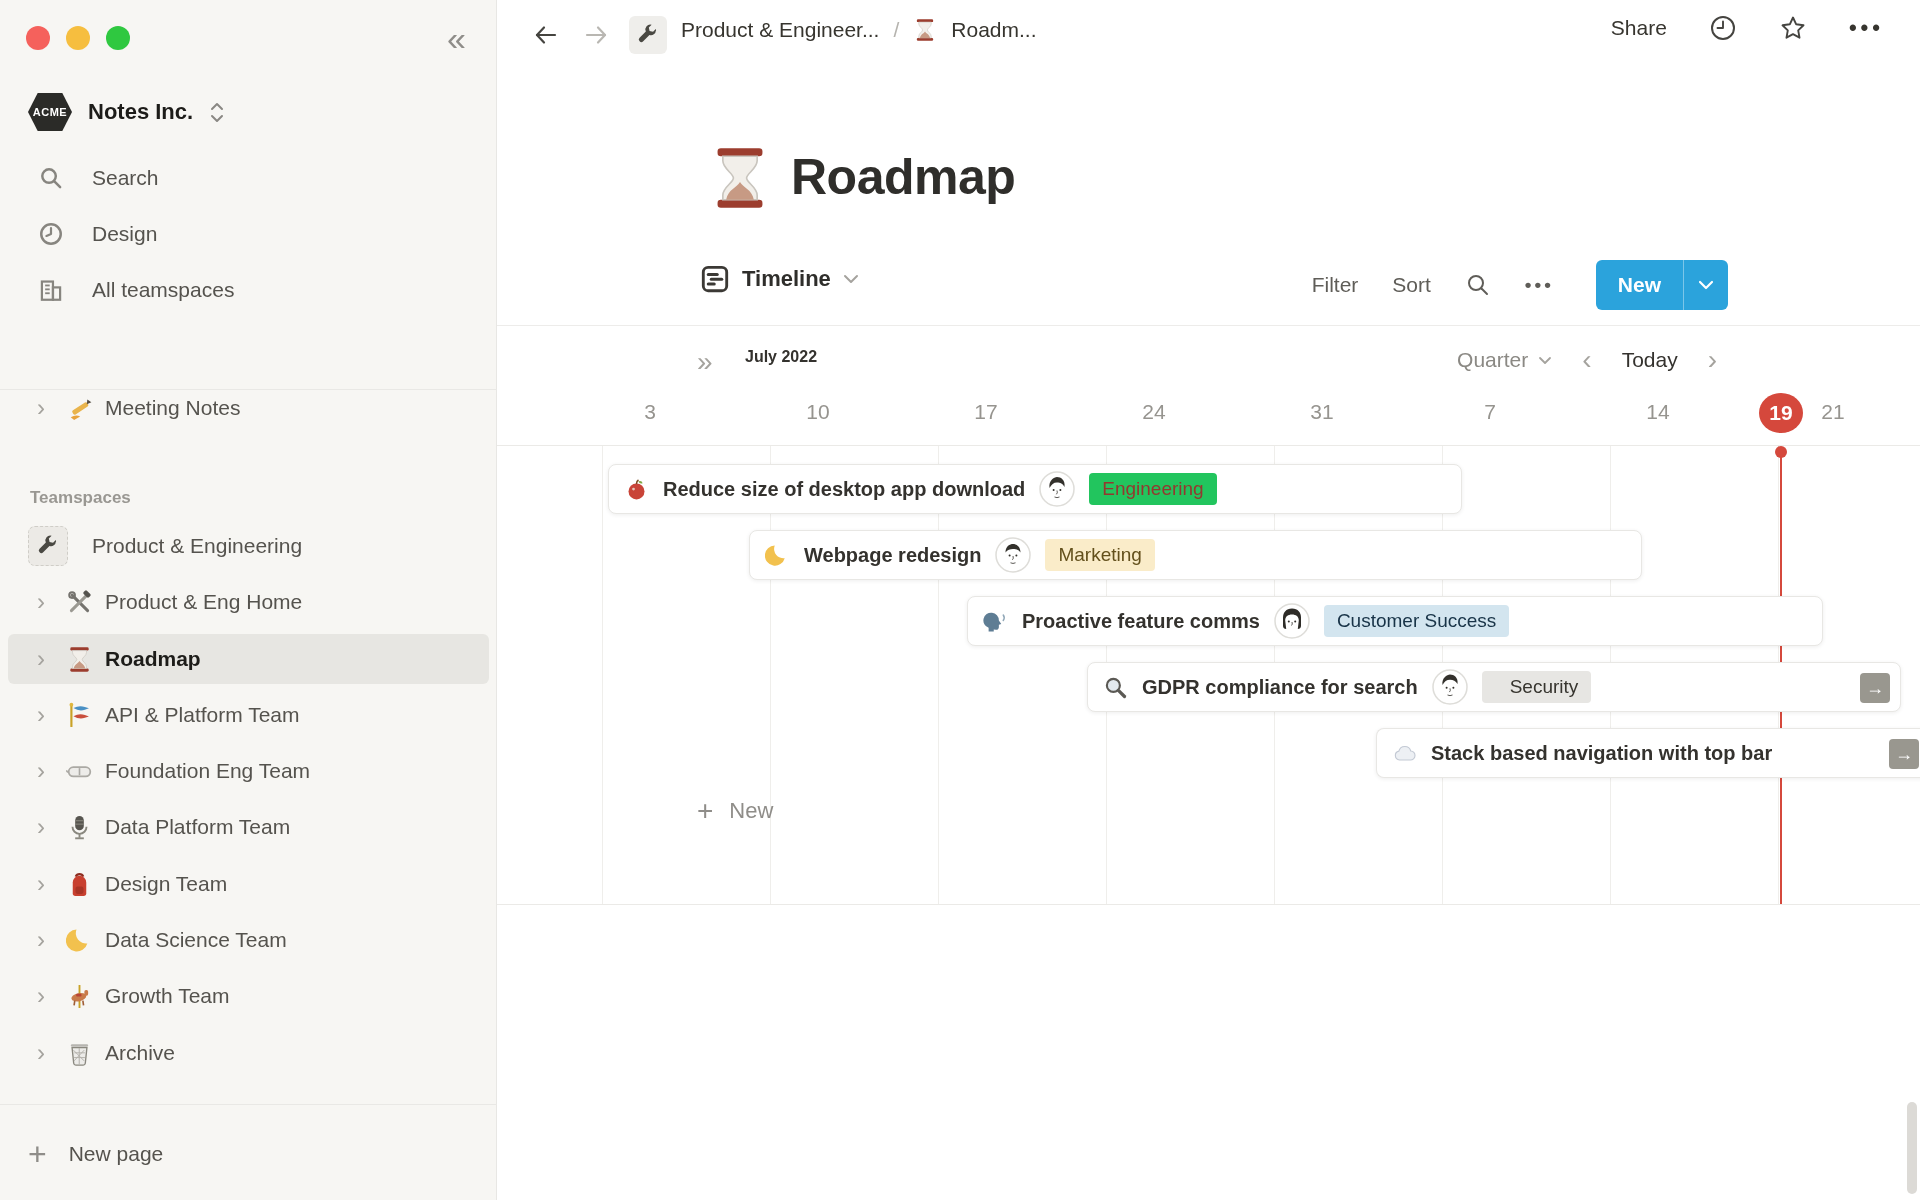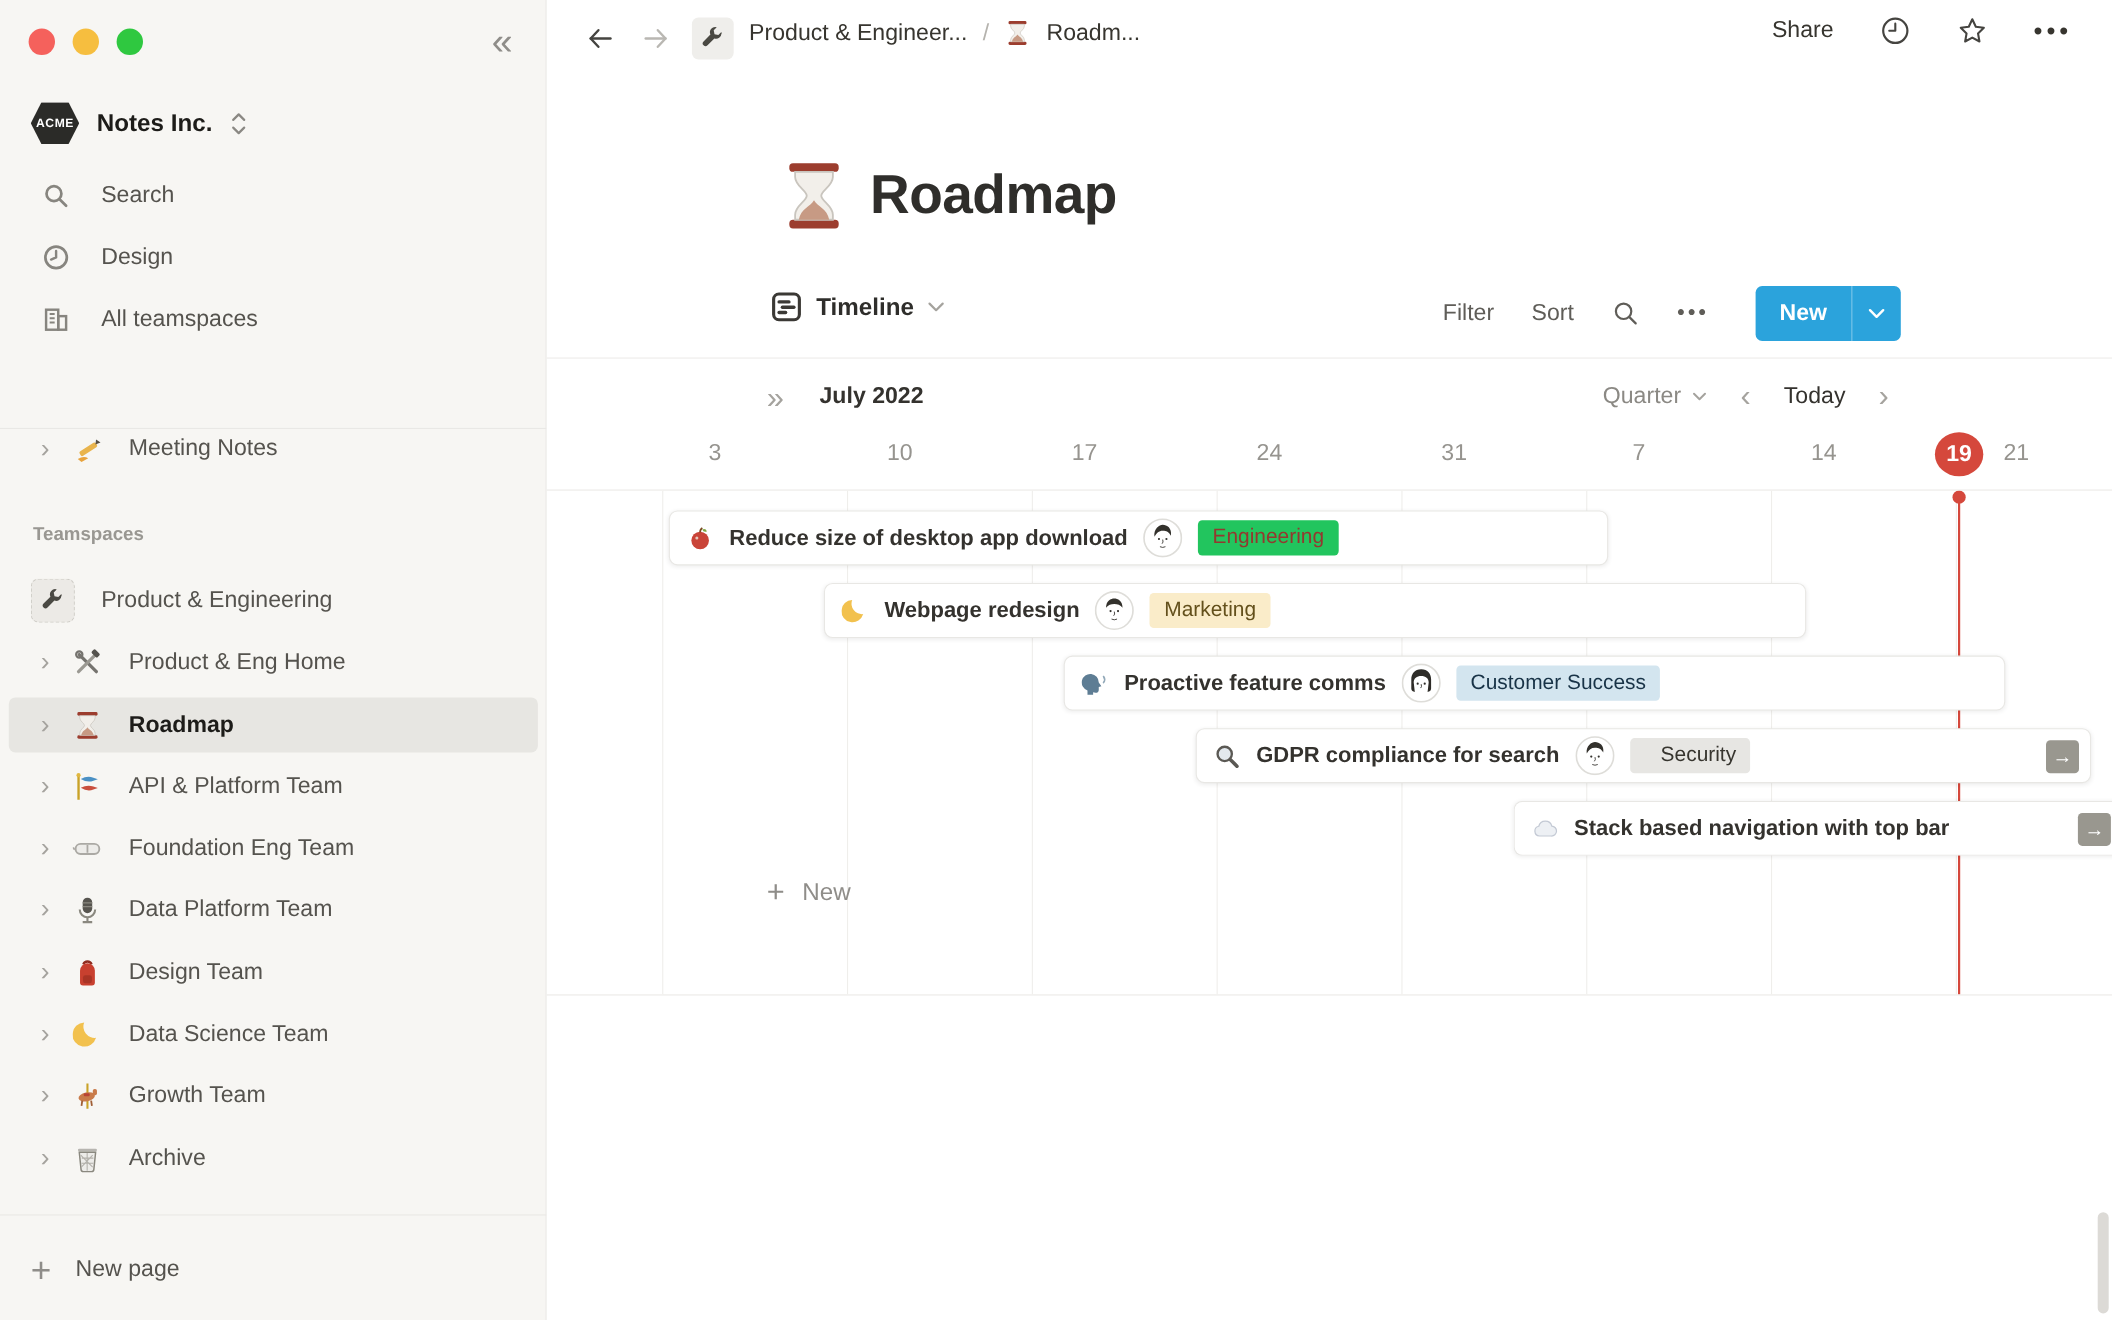--- a/index.html
+++ b/index.html
@@ -19,23 +19,23 @@
 
   .side-row { position:absolute; left:0; width:497px; height:56px; display:flex; align-items:center; }
   .mi-icon { width:26px; height:26px; margin-left:38px; flex:0 0 auto; }
   .mi-label { margin-left:28px; font-size:21px; color:#55534E; white-space:nowrap; }
 
   .divider { position:absolute; left:0; width:497px; height:1px; background:#E9E8E5; }
 
   .chev { width:18px; margin-left:32px; font-size:24px; color:#A5A39E; line-height:1; flex:0 0 auto; text-align:center; }
   .ticon { width:27px; height:27px; margin-left:16px; flex:0 0 auto; }
   .ticon svg, .mi-icon svg { width:100%; height:100%; display:block; }
-  .tlabel { margin-left:24px; font-size:21px; color:#55534E; white-space:nowrap; overflow:hidden; }
-
-  .ts-header { position:absolute; left:30px; top:476px; font-size:17px; font-weight:700; color:#999792;text-align:right; }
+  .tlabel { margin-left:12px; font-size:21px; color:#55534E; white-space:nowrap; overflow:hidden; }
+
+  .ts-header { position:absolute; left:30px; top:488px; font-size:17px; font-weight:700; color:#999792;text-align:right; }
   .ts-first .boxicon { width:40px; height:40px; margin-left:28px; background:#ECEAE6; border:1px dashed #CFCDC7; border-radius:7px; display:flex; align-items:center; justify-content:center; flex:0 0 auto; }
   .ts-first .boxicon svg { width:24px; height:24px; }
   .ts-first .tlabel { margin-left:24px; }
   .sel-row { }
   .sel-bg { position:absolute; left:8px; right:8px; top:3px; bottom:3px; background:#E7E6E2; border-radius:6px; }
   .side-row > * { position:relative; }
   .sel-row .tlabel { font-weight:700; color:#1D1C19; }
 
   .newpage-row { position:absolute; left:0; top:1128px; width:497px; height:52px; display:flex; align-items:center; }
   .np-plus { margin-left:28px; font-size:32px; color:#8F8D89; font-weight:400; line-height:1; }
@@ -70,21 +70,21 @@
   .vdots { font-size:19px; letter-spacing:3px; color:#5F5D58; font-weight:700; }
   .new-btn { display:flex; align-items:stretch; height:50px; border-radius:6px; overflow:hidden; background:#2BA3DC; margin-left:8px; }
   .new-btn-main { display:flex; align-items:center; padding:0 22px; color:#fff; font-size:21px; font-weight:700; }
   .new-btn-sep { width:1px; background:rgba(255,255,255,.38); }
   .new-btn-dd { display:flex; align-items:center; justify-content:center; width:44px; }
 
   .main-div { position:absolute; left:0; top:325px; right:0; height:1px; background:#EDECEA; }
 
   .tl-header { position:absolute; left:0; top:340px; right:0; height:50px; }
   .tl-collapse { position:absolute; left:200px; top:6px; font-size:28px; color:#A5A39E; }
-  .tl-month { position:absolute; left:248px; top:8px; font-size:21px; font-weight:700; color:#34322E; }
+  .tl-month { position:absolute; left:248px; top:8px; font-size:16px; font-weight:700; color:#34322E; }
   .tl-right { position:absolute; right:203px; top:8px; display:flex; align-items:center; gap:30px; }
   .tl-zoom { display:flex; align-items:center; gap:10px; font-size:21px; color:#8B8984; }
   .tl-nav { font-size:28px; color:#A5A39E; line-height:22px; }
   .tl-today { font-size:21px; color:#34322E; }
 
   .tl-dates { position:absolute; left:0; top:392px; right:0; height:46px; }
   .dlabel { position:absolute; top:8px; transform:translateX(-50%); font-size:21px; color:#96948F; }
   .dbadge { position:absolute; top:1px; transform:translateX(-50%); width:44px; height:40px; background:#D5483C; border-radius:50%; display:flex; align-items:center; justify-content:center; color:#fff; font-size:21px; font-weight:700; }
 
   .tl-grid { position:absolute; left:0; top:445px; right:0; height:460px; border-top:1px solid #EBEAE7; border-bottom:1px solid #EBEAE7; overflow:hidden; }

